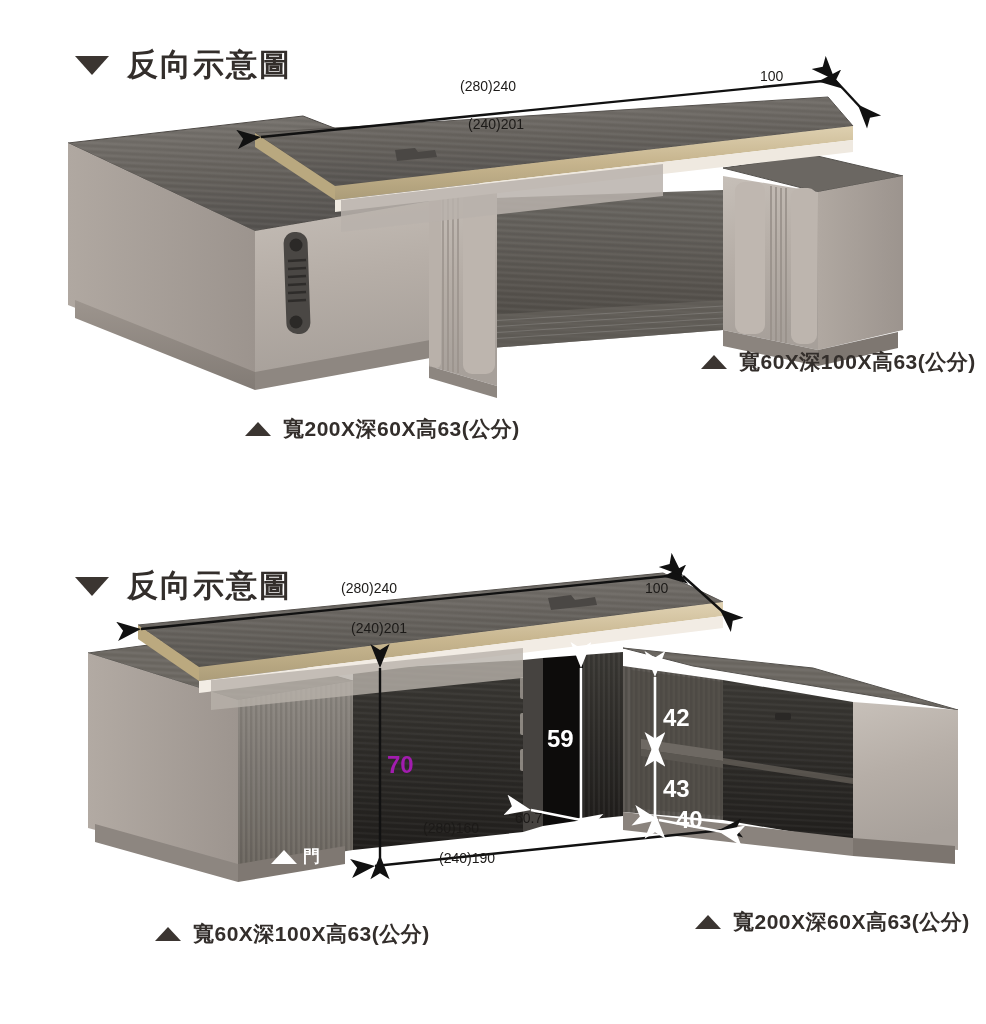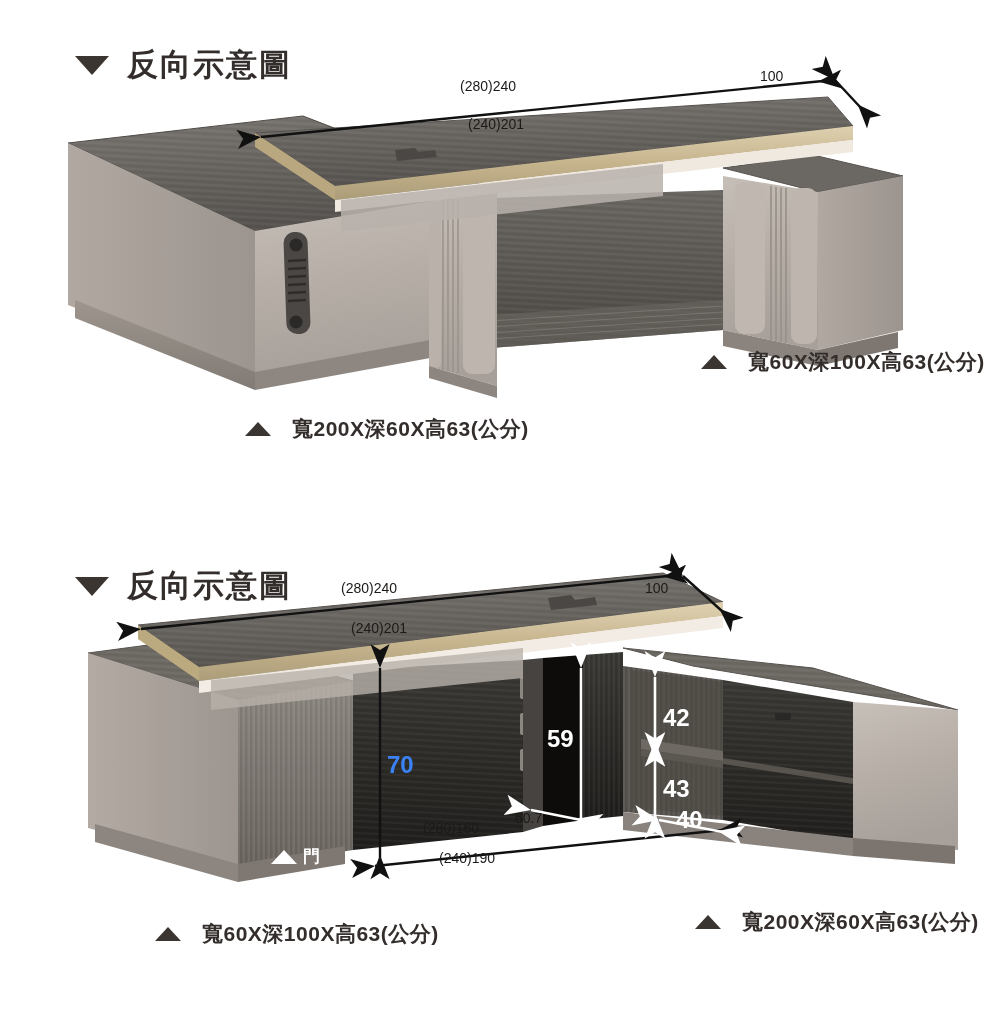--- a/index.html
+++ b/index.html
@@ -23,21 +23,21 @@
   .tri-up{
     width:0;height:0;border-left:13px solid transparent;border-right:13px solid transparent;
     border-bottom:14px solid #3b3531;
   }
   .tri-up.white{border-bottom-color:#ffffff;}
   .heading-text{
     font-size:31px;font-weight:bold;letter-spacing:2px;color:#332e2b;white-space:nowrap;
   }
 
   
-  .caption{position:absolute;display:flex;align-items:center;gap:21px;white-space:nowrap;}
+  .caption{position:absolute;display:flex;align-items:center;gap:12px;white-space:nowrap;}
   .caption-text{font-size:21px;font-weight:bold;color:#332e2b;letter-spacing:.5px;}
 
   
   .dim{position:absolute;font-size:14px;font-weight:normal;color:#1c1a18;white-space:nowrap;}
   .dim.white{color:#ffffff;font-weight:bold;font-size:24px;}
   .dim.door{color:#ffffff;font-weight:bold;font-size:17px;}
 
   svg{display:block;overflow:visible;}
 </style>
 </head>
@@ -338,21 +338,21 @@
 
       <line x1="632" y1="238" x2="632" y2="298" stroke="#fff" stroke-width="2.6" marker-start="url(#whL)" marker-end="url(#whR)"></line>
 
       <line x1="636" y1="300" x2="700" y2="312" stroke="#fff" stroke-width="2.6" marker-start="url(#whL)" marker-end="url(#whR)"></line>
     </svg>
 
     <div class="dim" style="left:318px;top:60px;">(280)240</div>
     <div class="dim" style="left:328px;top:100px;">(240)201</div>
     <div class="dim" style="left:622px;top:60px;">100</div>
 
-    <div class="dim white" style="left:364px;top:231px;color:#3b82f6;">70</div>
+    <div class="dim white" style="left:364px;top:231px;color:#a21caf;">70</div>
     <div class="dim white" style="left:524px;top:205px;">59</div>
     <div class="dim white" style="left:640px;top:184px;">42</div>
     <div class="dim white" style="left:640px;top:255px;">43</div>
     <div class="dim white" style="left:653px;top:286px;text-align:center;">40</div>
 
     <div class="dim" style="left:492px;top:290px;">60.7</div>
     <div class="dim" style="left:400px;top:300px;text-align:right;">(280)160</div>
     <div class="dim" style="left:416px;top:330px;">(240)190</div>
 
     <div class="caption" style="left:248px;top:325px;gap:6px;">

